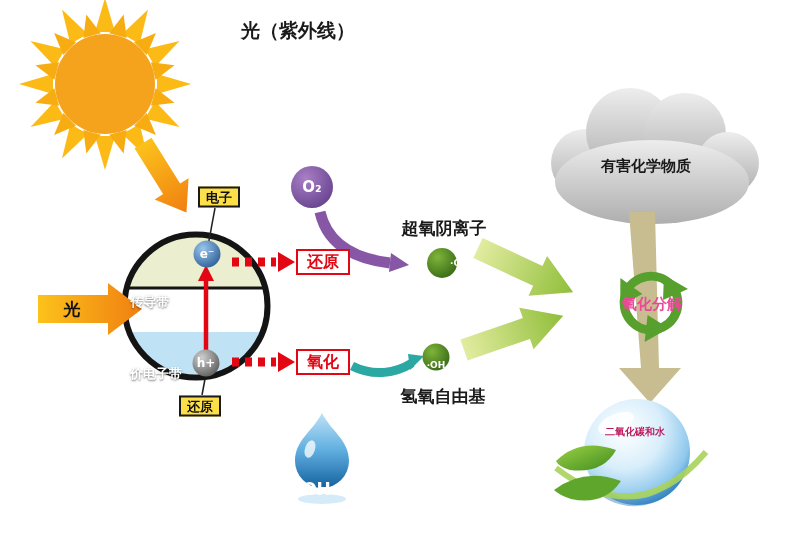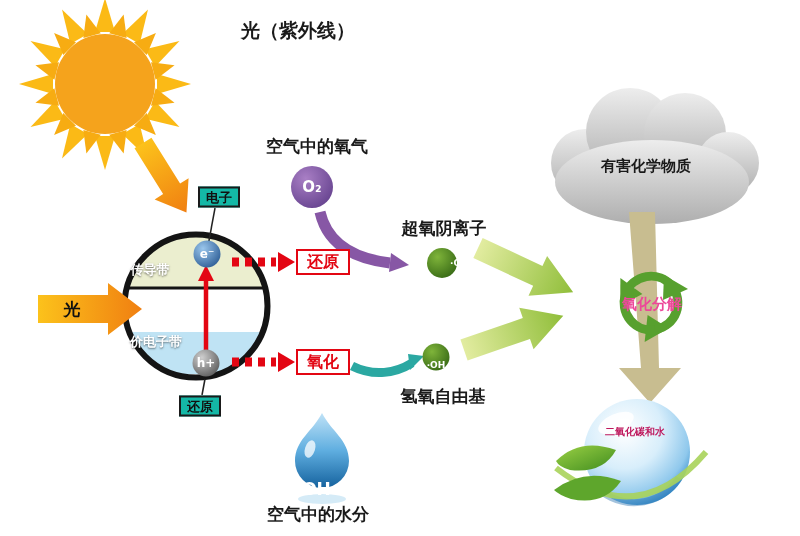--- a/index.html
+++ b/index.html
@@ -2,22 +2,22 @@
 <html><head>
 <meta charset="utf-8">
 <style>
   * { margin:0; padding:0; box-sizing:border-box; }
   html,body { background:#ffffff; }
   body { font-family:"DejaVu Sans","Liberation Sans",sans-serif; }
   .stage { position:relative; width:800px; height:536px; background:#ffffff; overflow:hidden; }
   .stage > svg { position:absolute; left:0; top:0; }
   .label { position:absolute; transform:translate(-50%,-50%); white-space:nowrap;
            color:#1a1a1a; font-weight:bold; line-height:1; }
-  .label.white { color:#ffffff; text-shadow:0 1px 2px rgba(0,0,0,.55); }
-  .tag { position:absolute; transform:translate(-50%,-50%); background:#14b8a6;
+  .label.white { color:#ffffff; text-shadow:0 1px 2px rgba(0,0,0,.55);margin-top:32px; }
+  .tag { position:absolute; transform:translate(-50%,-50%); background:#fde047;
          border:2px solid #1a1a1a; color:#111; padding:2px 6px; font-size:13px;
          font-weight:bold; white-space:nowrap; line-height:1; }
   .redbox { position:absolute; transform:translate(-50%,-50%); background:#ffffff;
             border:2px solid #E30613; color:#E30613; padding:3px 9px; font-size:16px;
             font-weight:bold; white-space:nowrap; line-height:1; }
   .sym { position:absolute; transform:translate(-50%,-50%); color:#ffffff;
          font-weight:bold; white-space:nowrap; line-height:1;text-align:right; }
 </style>
 </head>
 <body>
@@ -203,29 +203,27 @@
       <path d="M 593,483 A 53 53 0 0 0 679,478" fill="none" stroke="#1B6AAB" stroke-width="7" opacity="0.4"></path>
       <ellipse cx="616" cy="423" rx="19" ry="9" transform="rotate(-24 616 423)" fill="#FFFFFF" opacity="0.85"></ellipse>
       <path d="M 556,468 Q 638,532 706,452" fill="none" stroke="#A8D35A" stroke-width="6" opacity="0.9"></path>
       <path d="M 556,461 Q 580,437 616,450 Q 603,474 570,470 Q 559,467 556,461 Z" fill="url(#gLeaf)"></path>
       <path d="M 554,490 Q 584,467 621,481 Q 604,506 571,499 Q 559,495 554,490 Z" fill="#5EA62C"></path>
     </g>
   </svg>
 
   <div class="label" style="left:298px;top:30px;font-size:19px">光（紫外线）</div>
 
-  <div class="label" style="left:317px;top:146px;font-size:17px">空气中的氧气</div>
   <div class="sym" style="left:312px;top:187px;font-size:15px">O₂</div>
   <div class="label" style="left:444px;top:228px;font-size:17px">超氧阴离子</div>
   <div class="sym" style="left:460px;top:263px;font-size:9px">·O₂⁻</div>
 
   <div class="label" style="left:443px;top:396px;font-size:17px">氢氧自由基</div>
   <div class="sym" style="left:436px;top:365px;font-size:9px">·OH</div>
   <div class="sym" style="left:321px;top:489px;font-size:17px">OH⁻</div>
-  <div class="label" style="left:318px;top:514px;font-size:17px">空气中的水分</div>
 
   <div class="label" style="left:646px;top:166px;font-size:15px">有害化学物质</div>
   <div class="label" style="left:652px;top:304px;font-size:15px;color:#ec4899">氧化分解</div>
   <div class="label" style="left:635px;top:432px;font-size:10px;color:#be185d">二氧化碳和水</div>
 
   <div class="label white" style="left:150px;top:269px;font-size:13px">传导带</div>
   <div class="label white" style="left:156px;top:341px;font-size:13px">价电子带</div>
   <div class="sym" style="left:207px;top:254px;font-size:12px">e⁻</div>
   <div class="sym" style="left:206px;top:363px;font-size:12px">h+</div>
   <div class="label" style="left:72px;top:309px;font-size:17px;color:#111">光</div>

